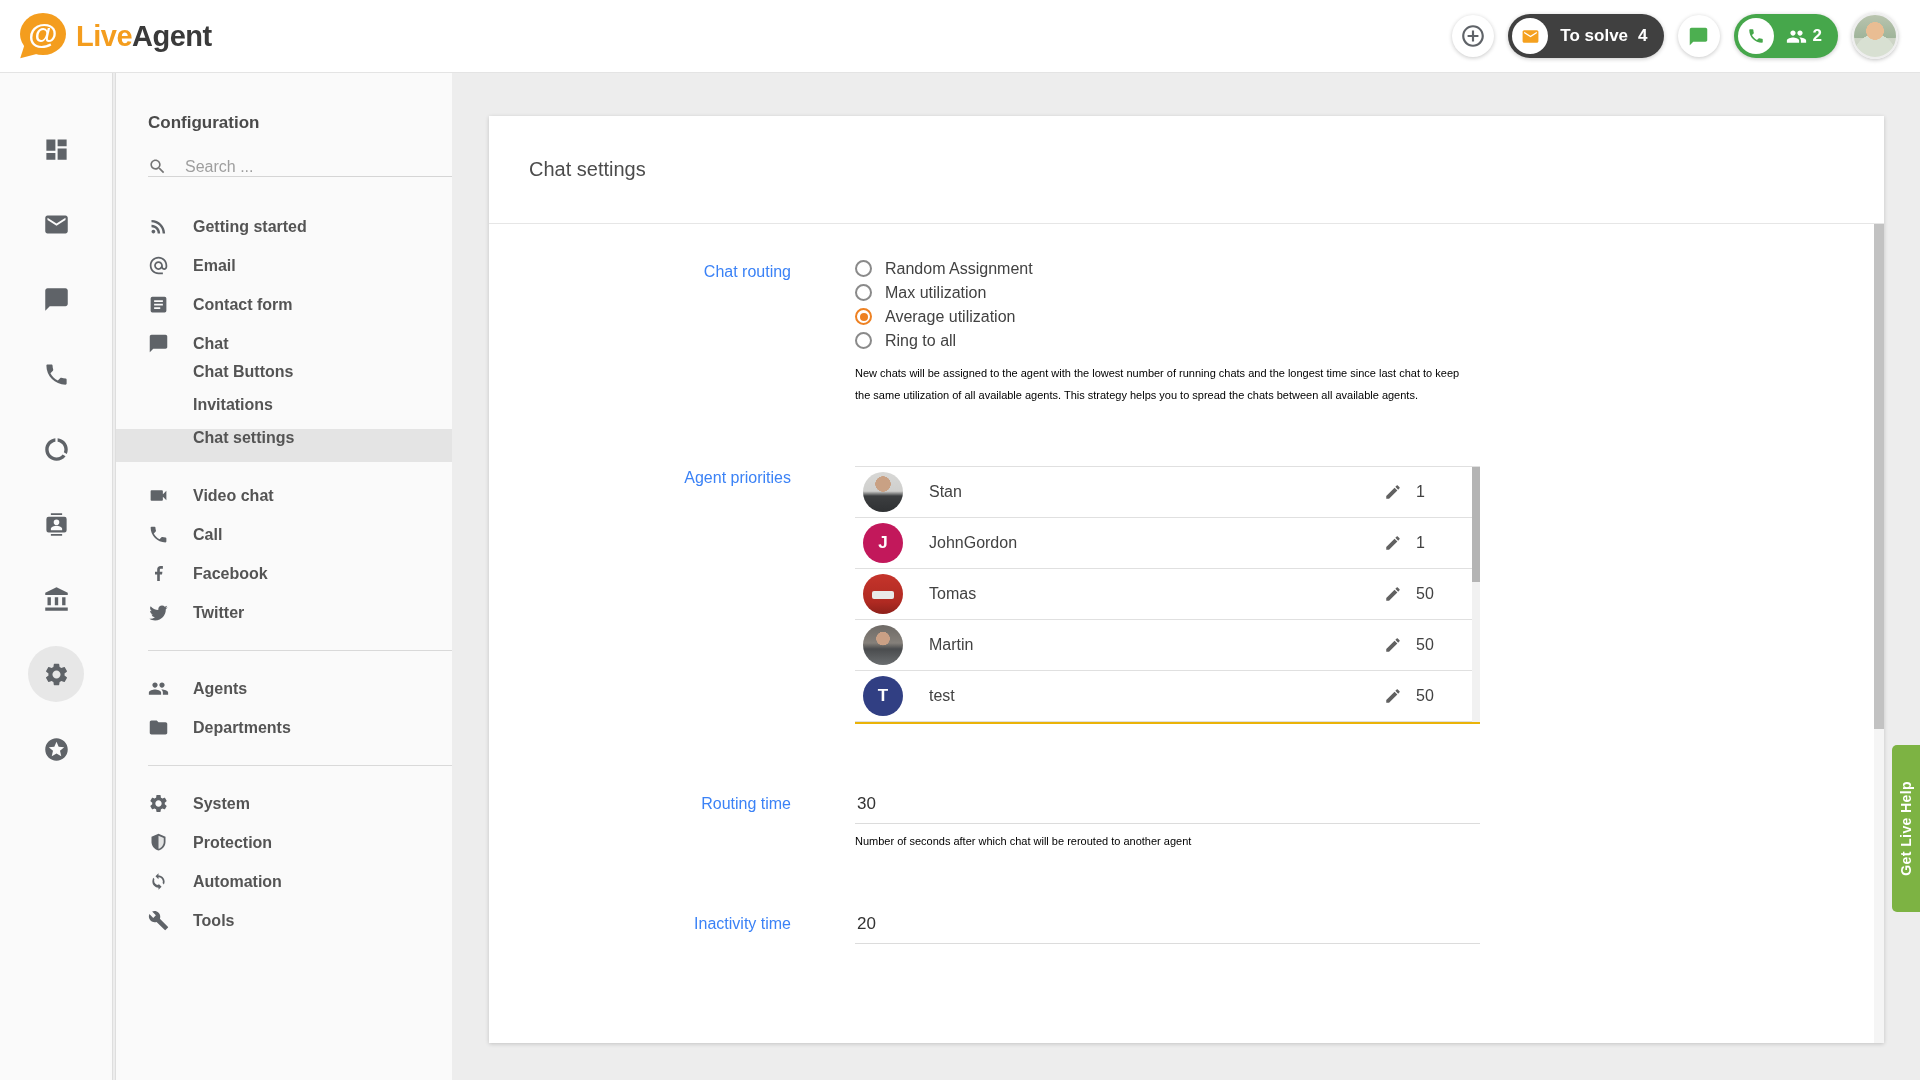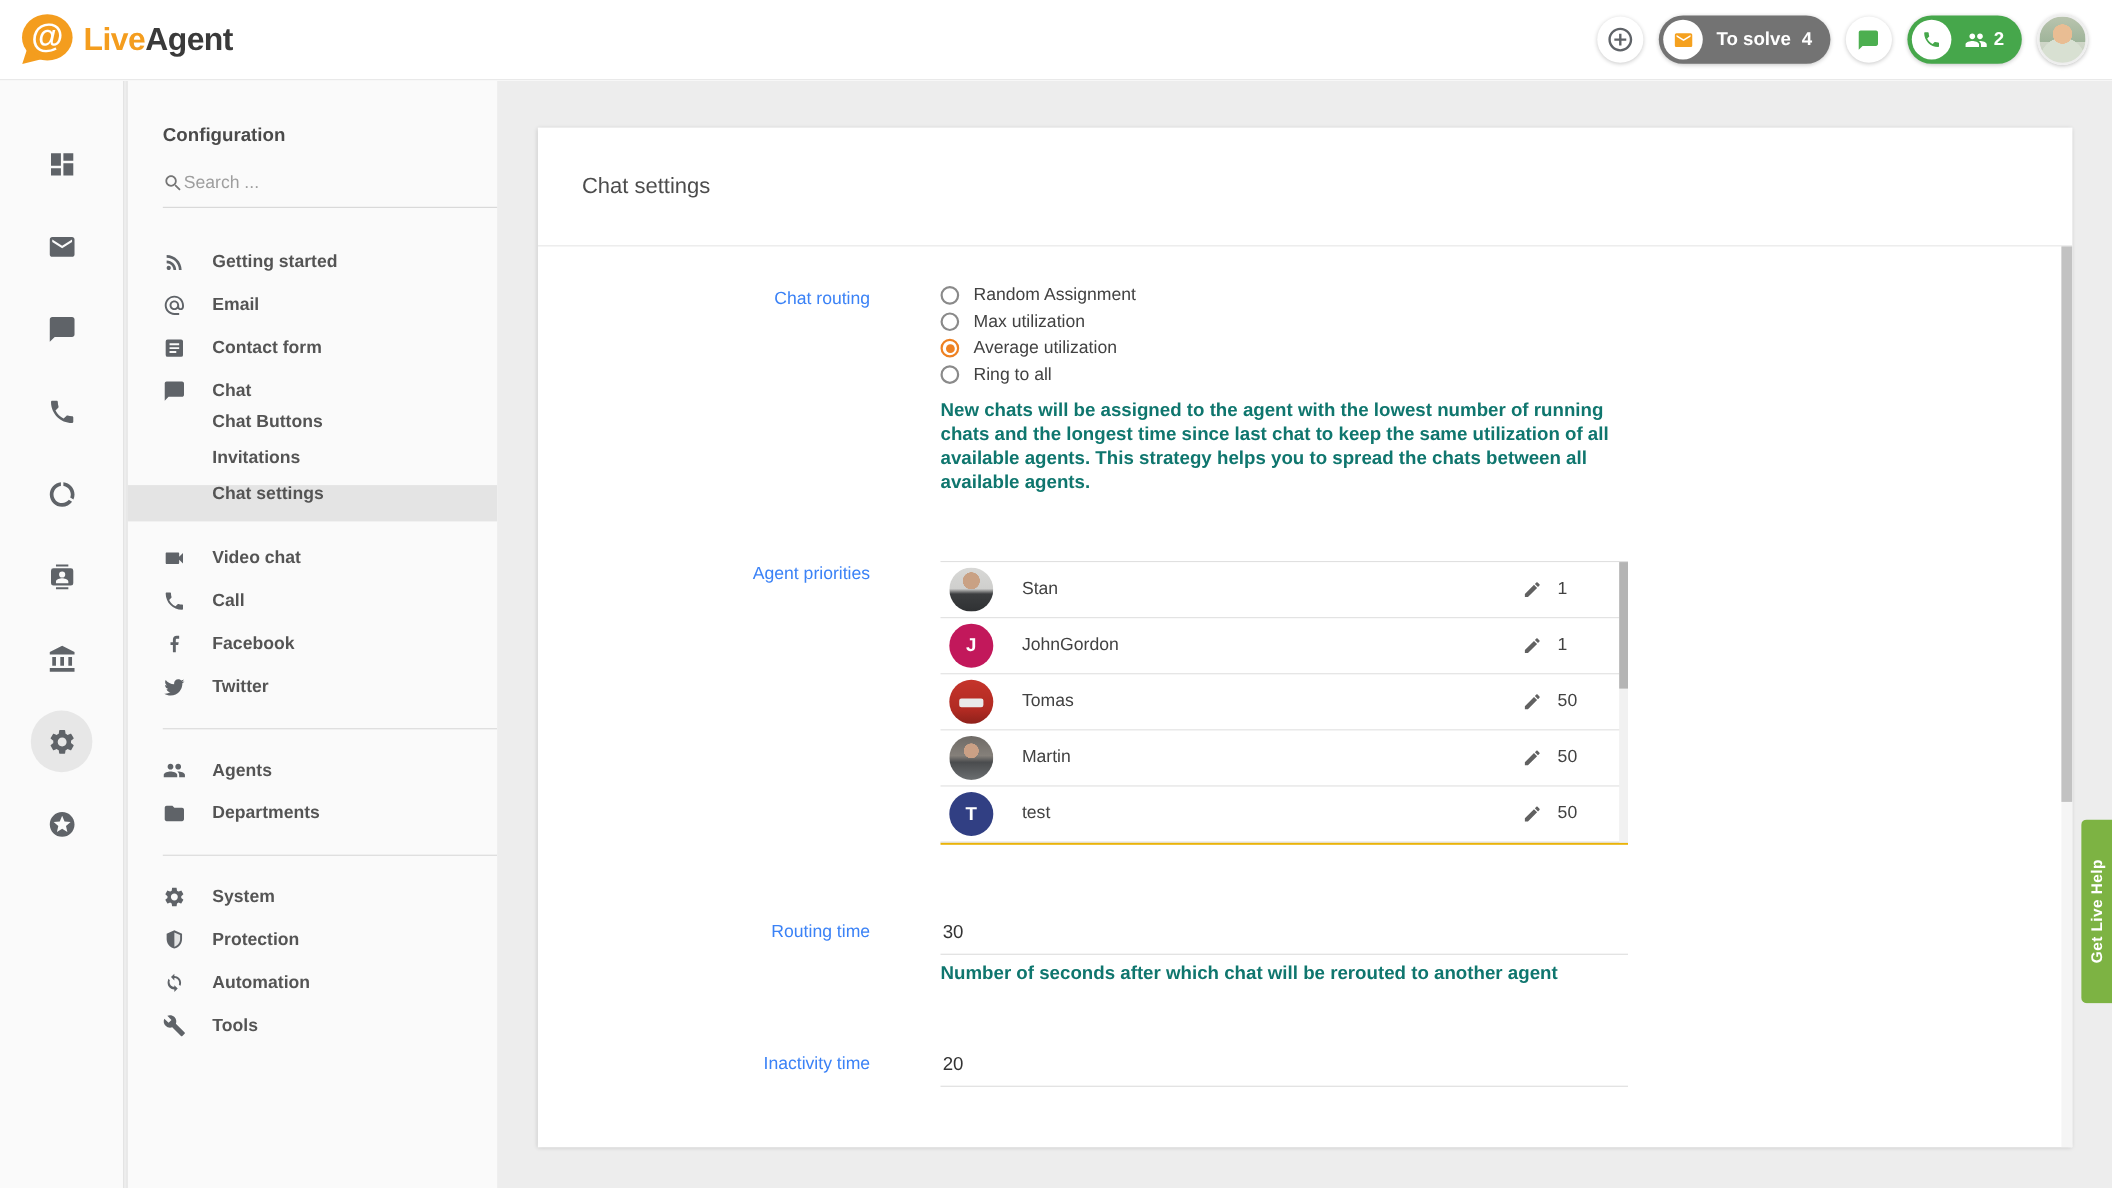--- a/index.html
+++ b/index.html
@@ -31,21 +31,21 @@
   
   .shell { position:fixed; top:73px; left:0; bottom:0; display:flex; }
   .rail { width:113px; background:#fafafa; display:flex; flex-direction:column; align-items:center; padding-top:48px; border-right:1px solid #dedede; }
   .rail-item { width:56px; height:56px; margin-bottom:19px; border-radius:50%; display:flex; align-items:center; justify-content:center; color:#5f6368; cursor:pointer; }
   .rail-item.active { background:#e7e7e7; }
   .rail-item svg { width:27px; height:27px; }
 
   
   .sb { width:337px; background:#fafafa; border-left:1px solid #dedede; margin-left:2px; padding:40px 0 0 0; overflow:hidden; }
   .sb-title { font-size:17px; font-weight:bold; color:#4a4a4a; margin:0 0 24px 32px; }
-  .sb-search { display:flex; align-items:center; margin:0 0 0 32px; padding-bottom:12px; border-bottom:1px solid #d5d5d5; width:305px; color:#757575; }
+  .sb-search { display:flex; align-items:center; gap:18px; margin:0 0 0 32px; border-bottom:1px solid #d5d5d5; width:305px; color:#757575; }
   .sb-search input { border:none; outline:none; background:transparent; font-size:16px; color:#555; width:230px; font-family:inherit; }
   .sb-search input::placeholder { color:#9e9e9e; }
   .sb-list { margin-top:30px;font-weight:bold; }
   .sb-item { display:flex; align-items:center; height:39px; padding-left:32px; color:#545454; font-size:16px; cursor:pointer; }
   .sb-item svg { width:21px; height:21px; color:#5f6368; margin-right:24px; flex:none; }
   .sb-sub { height:33px; display:flex; align-items:flex-start; padding-left:77px; font-size:16px; color:#545454; cursor:pointer; }
   .sb-sub.active { background:#e4e4e4; }
   .sb-gap { height:14px; }
   .sb-divider { border-top:1px solid #d9d9d9; margin:18px 0 18px 32px; }
 
@@ -57,21 +57,21 @@
   .card-body { padding-top:36px; }
   .form-row { display:flex; align-items:flex-start; }
   .form-label { width:302px; text-align:right; font-size:16px; color:#3b82f6; line-height:24px; flex:none; }
   .form-content { margin-left:64px; width:625px; }
 
   .radio-row { display:flex; height:24px; cursor:pointer; }
   .rb { width:17px; height:17px; border:2px solid #8a8a8a; border-radius:50%; margin-right:13px; flex:none; position:relative; }
   .rb.checked { border-color:#EE8122; }
   .rb.checked::after { content:""; position:absolute; left:2.5px; top:2.5px; width:8px; height:8px; border-radius:50%; background:#EE8122; }
   .radio-row span.lbl { font-size:16px; color:#424242; }
-  .help { font-size:17px; color:#0f766e; line-height:22px; margin-top:6px; max-width:614px;font-weight:bold; }
+  .help { font-size:11px; color:#000000; line-height:22px; margin-top:6px; max-width:614px; }
 
   .sect2 { margin-top:60px; }
   .agent-list { position:relative; width:625px; border-top:1px solid #e0e0e0; border-bottom:2px solid #eab308; }
   .agent-row { height:51px; display:flex; align-items:center; border-bottom:1px solid #e0e0e0; padding:0 30px 0 8px; }
   .agent-row:last-child { border-bottom:none; }
   .av { width:40px; height:40px; border-radius:50%; flex:none; display:flex; align-items:center; justify-content:center; color:#fff; font-size:17px; font-weight:bold; }
   .av-stan { background: radial-gradient(circle at 50% 30%, #c9a184 22%, transparent 23%), linear-gradient(180deg,#d8d8d6 0%,#cfcfcd 48%,#3c3e40 60%,#2f3133 100%); }
   .av-tomas { background: linear-gradient(180deg,#c5342b 0%,#b02a22 70%,#8e211b 100%); position:relative; overflow:hidden; }
   .av-tomas::after { content:""; position:absolute; left:9px; top:17px; width:22px; height:8px; background:#e9e9e9; border-radius:2px; }
   .av-martin { background: radial-gradient(circle at 50% 34%, #caa085 20%, transparent 21%), linear-gradient(180deg,#6e6a66 0%,#85807a 45%,#4a4c4e 60%,#6b6e70 100%); }
@@ -104,21 +104,21 @@
         <div class="at">@</div>
     </div>
     <div class="logo-text"><span class="lv">Live</span><span class="ag">Agent</span></div>
   </div>
   <div class="hdr-right">
     <div class="circle-btn">
       <svg width="26" height="26" viewBox="0 0 24 24" fill="#5f6368">
           <path d="M12 2C6.48 2 2 6.48 2 12s4.48 10 10 10 10-4.48 10-10S17.52 2 12 2zm0 18c-4.41 0-8-3.59-8-8s3.59-8 8-8 8 3.59 8 8-3.59 8-8 8zm1-13h-2v4H7v2h4v4h2v-4h4v-2h-4V7z"></path>
         </svg>
     </div>
-    <div class="pill" style="background:#737373">
+    <div class="pill" style="background:#404040">
       <div class="wcirc">
           <svg width="19" height="19" viewBox="0 0 24 24" fill="#F5A11F">
             <path d="M20 4H4c-1.1 0-1.99.9-1.99 2L2 18c0 1.1.9 2 2 2h16c1.1 0 2-.9 2-2V6c0-1.1-.9-2-2-2zm0 4l-8 5-8-5V6l8 5 8-5v2z"></path>
           </svg>
         </div>
       <span class="pill-label">To solve</span>
       <span class="pill-count">4</span>
     </div>
     <div class="circle-btn">
       <svg width="21" height="21" viewBox="0 0 24 24" fill="#4CAF50">

